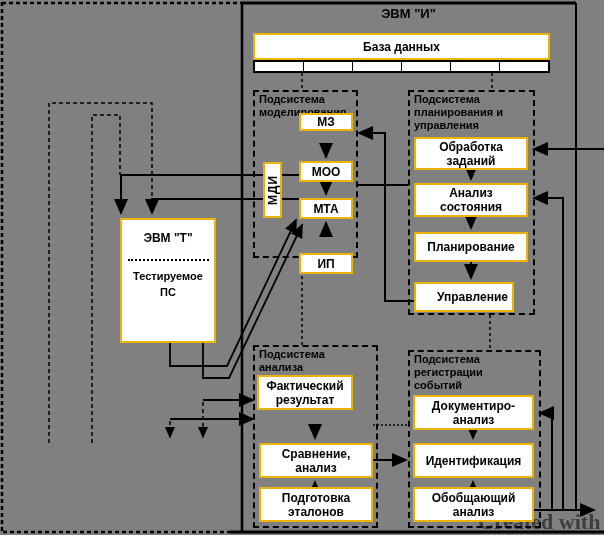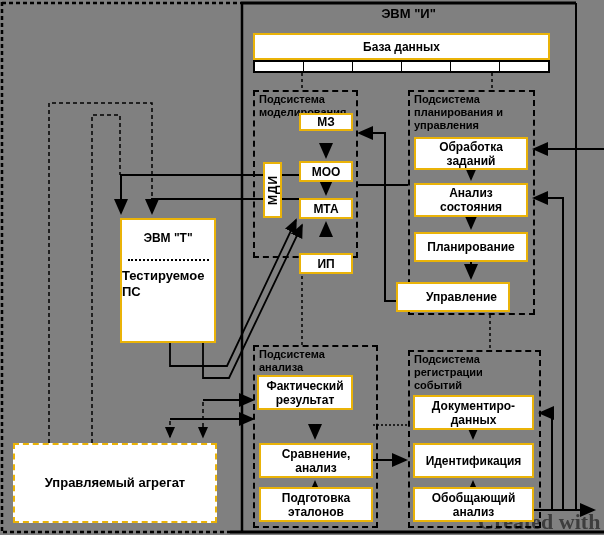--- a/index.html
+++ b/index.html
@@ -52,21 +52,21 @@
   .mdi{
     writing-mode:vertical-rl;
     transform:rotate(180deg);
     font-size:12px;letter-spacing:1px;
   }
   .evmt-divider{
     position:absolute;left:6px;top:39px;width:81px;height:0;
     border-top:2px dotted #000;
   }
   .evmt-title{position:absolute;left:0;top:11px;width:100%;text-align:center;font-size:12px;}
-  .evmt-sub{position:absolute;left:0;top:48px;width:100%;text-align:left;font-size:13px;line-height:16px;white-space:pre-line;}
+  .evmt-sub{position:absolute;left:0;top:48px;width:100%;text-align:center;font-size:11px;line-height:16px;white-space:pre-line;}
   .watermark{
     position:absolute;left:478px;top:509px;z-index:1;
     font-family:"Liberation Serif","DejaVu Serif",serif;
     font-size:22px;font-weight:bold;color:#3d3d3d;
     white-space:nowrap;
   }
 </style>
 </head>
 <body>
 
@@ -191,47 +191,46 @@
   <div class="subsys" style="left:408px;top:90px;width:127px;height:225px;">
     <div class="subsys-label">Подсистема
 планирования и
 управления</div>
   </div>
   <div class="node" style="left:414px;top:137px;width:114px;height:33px;">Обработка
 заданий</div>
   <div class="node" style="left:414px;top:183px;width:114px;height:34px;">Анализ
 состояния</div>
   <div class="node" style="left:414px;top:232px;width:114px;height:30px;">Планирование</div>
-  <div class="node" style="left:396px;top:282px;width:114px;height:30px;padding-left:17px;">Управление</div>
+  <div class="node" style="left:414px;top:282px;width:100px;height:30px;padding-left:17px;">Управление</div>
 
   <div class="node" style="left:120px;top:218px;width:96px;height:125px;justify-content:flex-start;align-items:flex-start;">
     <div class="evmt-title">ЭВМ "Т"</div>
     <div class="evmt-divider"></div>
     <div class="evmt-sub">Тестируемое
 ПС</div>
   </div>
 
-  <div class="node" style="left:13px;top:443px;width:204px;height:80px;border-style:dashed;font-size:13px;">Управляемый агрегат</div>
 
   <div class="subsys" style="left:253px;top:345px;width:125px;height:183px;">
     <div class="subsys-label">Подсистема
 анализа
 результатов</div>
   </div>
   <div class="node" style="left:257px;top:375px;width:96px;height:35px;">Фактический
 результат</div>
   <div class="node" style="left:259px;top:443px;width:114px;height:35px;">Сравнение,
 анализ</div>
   <div class="node" style="left:259px;top:487px;width:114px;height:35px;">Подготовка
 эталонов</div>
 
   <div class="subsys" style="left:408px;top:350px;width:133px;height:178px;">
     <div class="subsys-label">Подсистема
 регистрации
 событий</div>
   </div>
   <div class="node" style="left:413px;top:395px;width:121px;height:35px;">Документиро-
-данных</div>
+анализ</div>
   <div class="node" style="left:413px;top:443px;width:121px;height:35px;">Идентификация</div>
   <div class="node" style="left:413px;top:487px;width:121px;height:35px;">Обобщающий
 анализ</div>
 
 </div>
 
 </body></html>

